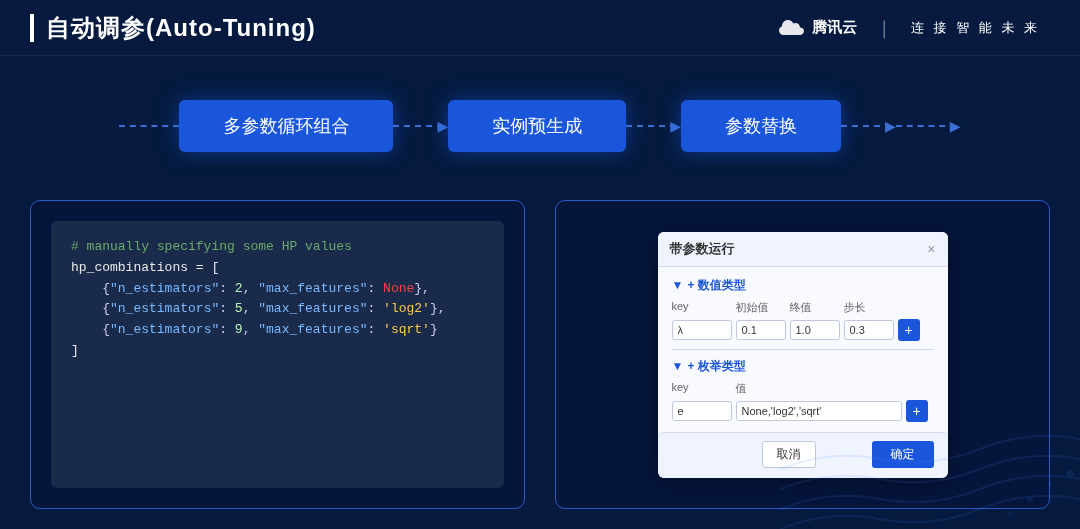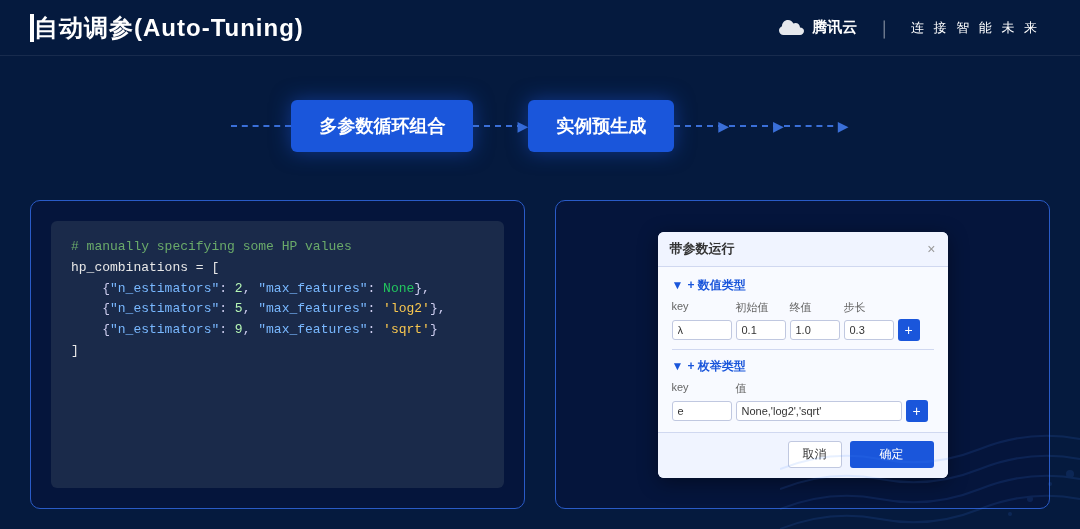--- a/index.html
+++ b/index.html
@@ -22,20 +22,21 @@
       display: flex;
       align-items: center;
       justify-content: space-between;
       padding: 0 40px 0 30px;
       border-bottom: 1px solid rgba(255,255,255,0.08);
     }
 
     .header-left {
       display: flex;
       align-items: center;
+      gap: 12px;
     }
 
     .header-bar {
       width: 4px;
       height: 28px;
       background: #fff;
     }
 
     .header-title {
       color: #fff;
@@ -90,23 +91,23 @@
       display: flex;
       align-items: center;
       justify-content: center;
       gap: 0;
     }
 
     .pipeline-step {
       background: #1a56db;
       color: #fff;
       border-radius: 6px;
-      padding: 14px 28px;
+      padding: 14px 44px;
       font-size: 18px;
-      font-weight: bold;
+      font-weight: normal;
       white-space: nowrap;
       box-shadow: 0 0 20px rgba(26, 86, 219, 0.5);
     }
 
     
     .content {
       position: absolute;
       top: 200px;
       left: 30px;
       right: 30px;
@@ -132,21 +133,21 @@
       height: 100%;
       font-family: 'Courier New', monospace;
       font-size: 13px;
       color: #cce;
       line-height: 1.6;
     }
 
     .code-comment { color: #6aaa6a; }
     .code-var { color: #e8e8e8; text-align: center; }
     .code-key { color: #79b8ff; }
-    .code-val-none { color: #22c55e; }
+    .code-val-none { color: #ef4444; }
     .code-val-str { color: #f9c74f; }
     .code-val-num { color: #b5f5b5; }
 
     
     .dialog-panel {
       flex: 1;
       border: 1.5px solid #2a5bc7;
       border-radius: 10px;
       padding: 20px;
       background: rgba(5, 20, 60, 0.8);
@@ -270,40 +271,42 @@
       align-items: center;
     }
 
     .dialog-footer {
       display: flex;
       justify-content: flex-end;
       gap: 8px;
       padding: 8px 14px 10px;
       background: #f0f4ff;
       border-top: 1px solid #d0d8f0;
+      border-radius: 7px;
     }
 
     .btn-cancel {
       background: #fff;
       border: 1px solid #c0c8e0;
       border-radius: 3px;
       padding: 4px 14px;
       font-size: 12px;
       color: #333;
       cursor: pointer;
     }
 
     .btn-confirm {
       background: #1a56db;
       border: none;
       border-radius: 3px;
-      padding: 4px 30px;
+      padding: 4px 19px;
       font-size: 12px;
       color: #fff;
       cursor: pointer;
+      margin-left: 48px;
     }
 
     
     .wave-decoration {
       position: absolute;
       bottom: 0;
       right: 0;
       opacity: 0.12;
       pointer-events: none;
     }
@@ -342,20 +345,21 @@
     <span style="color:#3a6fd8;font-size:14px;margin-left:-6px;">▶</span>
   </div>
 
   <div class="pipeline-step">实例预生成</div>
 
   <div style="display:flex;align-items:center;">
     <div style="width:50px;border-top:2px dashed #3a6fd8;"></div>
     <span style="color:#3a6fd8;font-size:14px;margin-left:-6px;">▶</span>
   </div>
 
+  <div class="pipeline-step">参数替换</div>
 
   <div style="display:flex;align-items:center;">
     <div style="width:50px;border-top:2px dashed #3a6fd8;"></div>
     <span style="color:#3a6fd8;font-size:14px;margin-left:-6px;">▶</span>
   </div>
 
 
   <div style="display:flex;align-items:center;">
     <div style="width:60px;border-top:2px dashed #3a6fd8;"></div>
     <span style="color:#3a6fd8;font-size:14px;margin-left:-6px;">▶</span>

